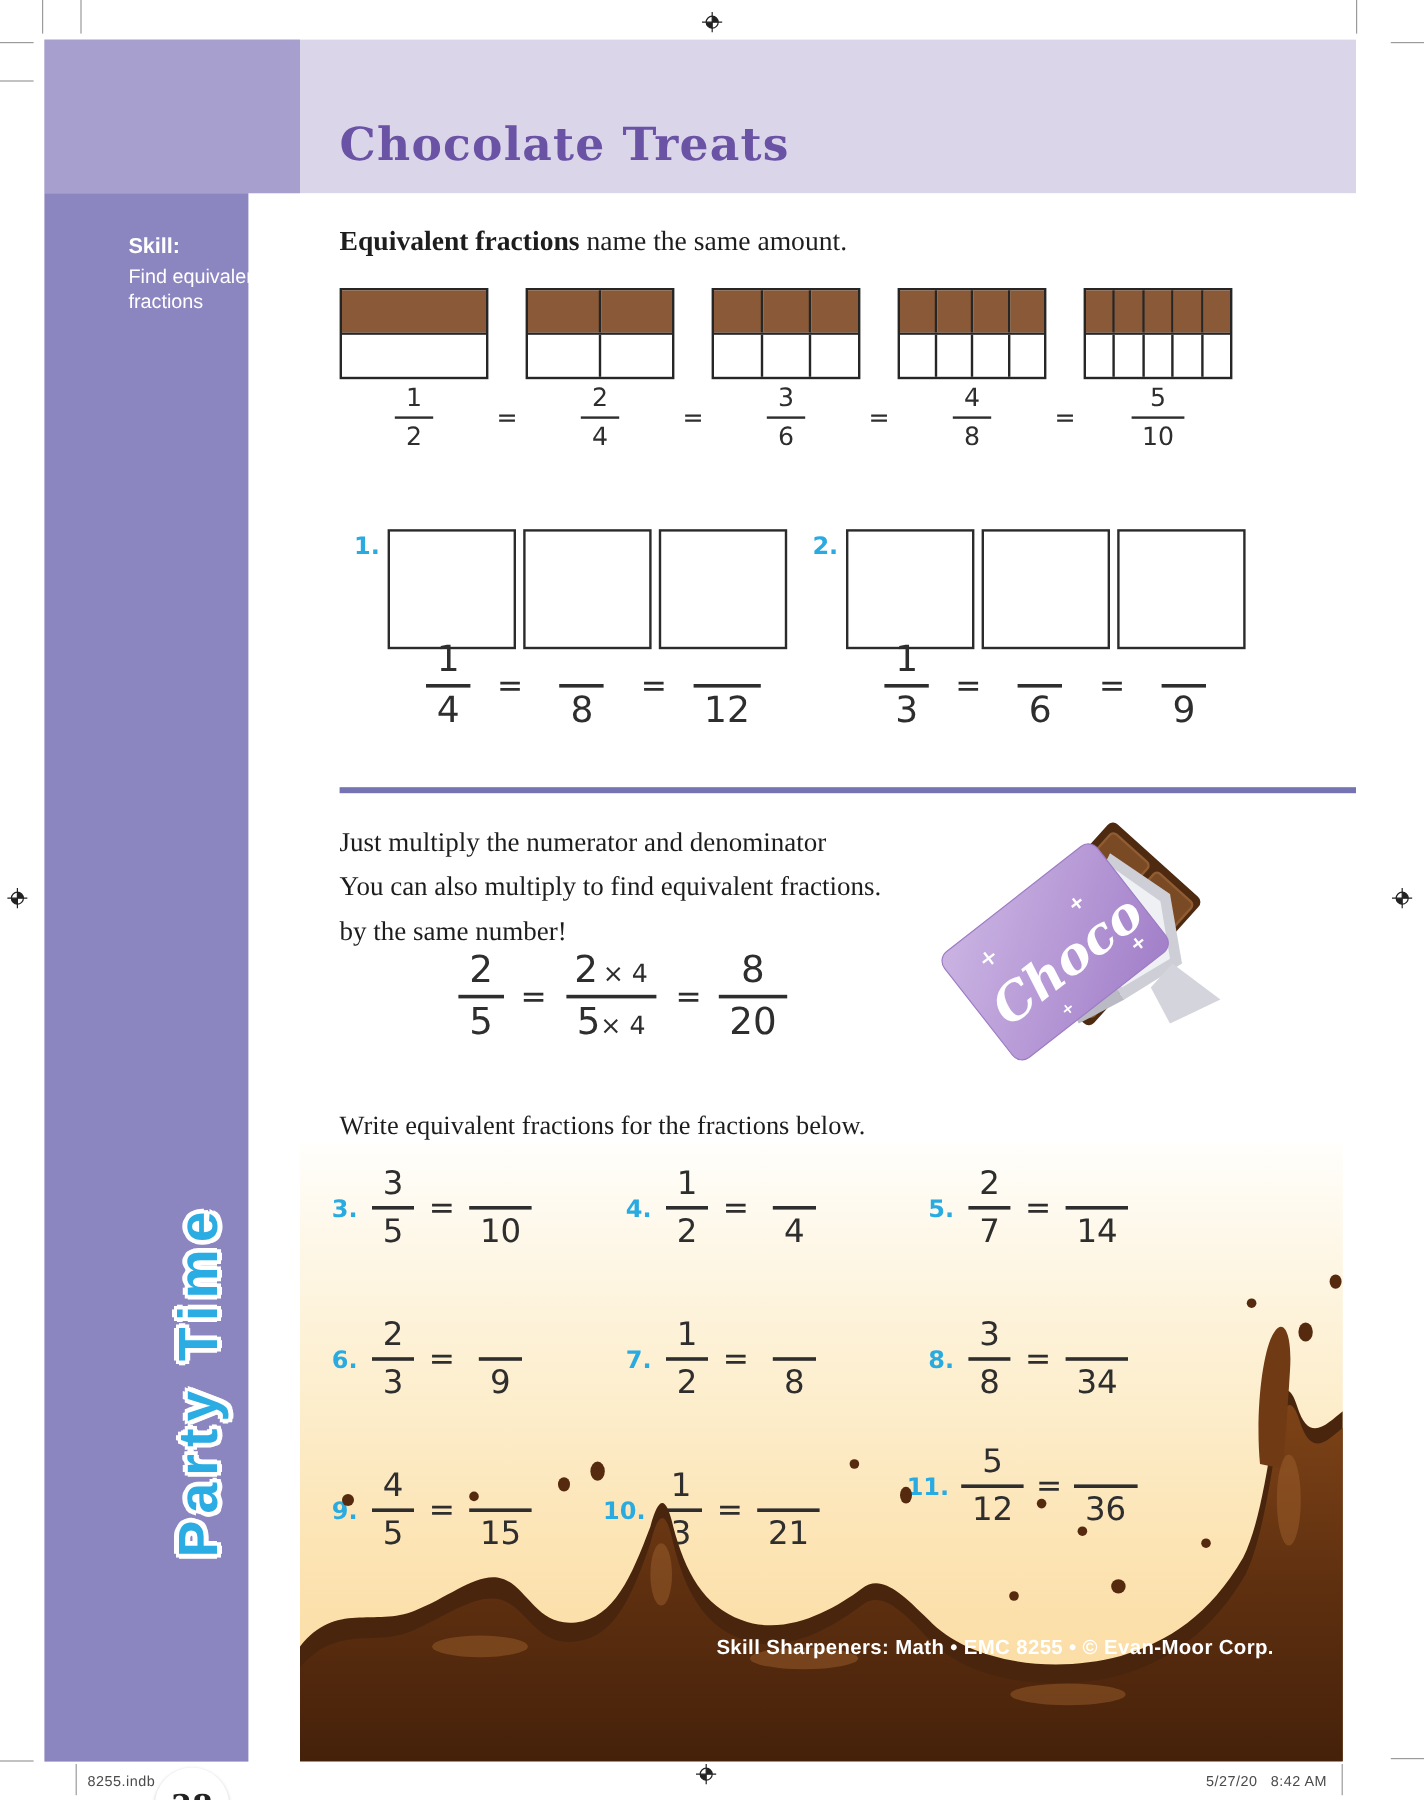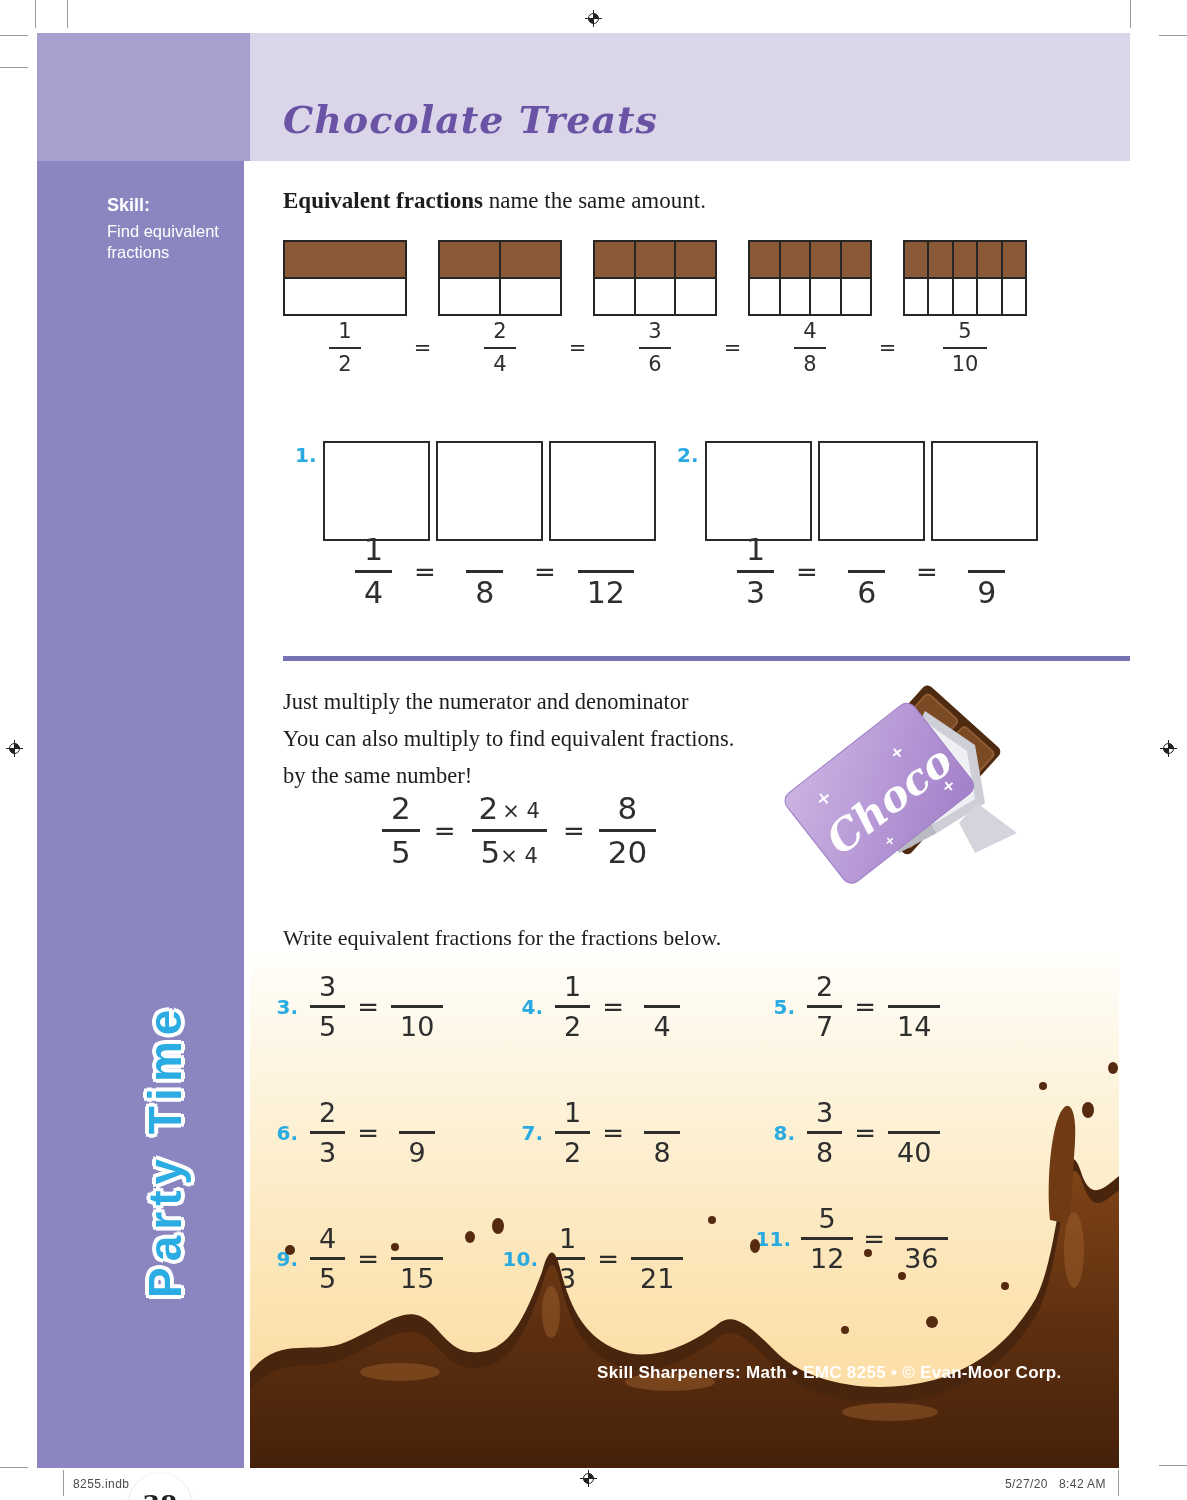--- a/index.html
+++ b/index.html
@@ -13,23 +13,23 @@
   .crop{position:absolute;background:#9b9b9b;}
   .regmark{position:absolute;}
   .printtxt{position:absolute;font:12px "Liberation Sans",sans-serif;color:#4b4b4b;white-space:pre;letter-spacing:.4px;}
 
   
   .page{position:absolute;left:37px;top:33px;width:1093px;height:1435px;background:#ffffff;}
 
   .banner{position:absolute;left:0;top:0;width:100%;height:128px;background:#dbd5ea;}
   .banner-left{position:absolute;left:0;top:0;width:213px;height:128px;background:#a7a0ce;}
   .page-title{position:absolute;left:246px;top:64px;font-family:"DejaVu Serif",serif;font-weight:bold;
-    font-size:38px;color:#6a52a5;letter-spacing:1px;font-style:italic;}
-
-  .sidebar{position:absolute;left:0;top:128px;width:207px;height:1307px;background:#8b85c0;}
+    font-size:38px;color:#6a52a5;letter-spacing:1px;}
+
+  .sidebar{position:absolute;left:0;top:128px;width:170px;height:1307px;background:#8b85c0;}
   .skill{position:absolute;left:70px;top:34px;width:132px;color:#ffffff;font-family:"Liberation Sans",sans-serif;}
   .skill .sk-label{font-weight:bold;font-size:18px;margin-bottom:5px;}
   .skill .sk-line{font-size:16.5px;line-height:21px;}
   .party{position:absolute;left:80px;top:800px;height:380px;width:96px;
     display:flex;align-items:center;justify-content:center;
     writing-mode:vertical-rl;transform:rotate(180deg);
     font-family:"Liberation Sans",sans-serif;font-weight:bold;font-size:46px;letter-spacing:6px;
     color:#2bace3;
     text-shadow:-3px -3px 0 #fff,3px -3px 0 #fff,-3px 3px 0 #fff,3px 3px 0 #fff,
                 -4px 0 0 #fff,4px 0 0 #fff,0 -4px 0 #fff,0 4px 0 #fff;}
@@ -442,21 +442,21 @@
   </div>
   <div class="wp" style="left:722px;top:1066px;">
     <span class="plabel">8.</span>
     <span class="frac f27">
         <span class="fnum">3</span>
         <span class="fden">8</span>
       </span>
     <span class="eqsign eq26">=</span>
     <span class="frac f27 blank">
         <span class="fnum"></span>
-        <span class="fden">40</span>
+        <span class="fden">34</span>
       </span>
   </div>
 
   <div class="wp" style="left:225px;top:1192px;">
     <span class="plabel">9.</span>
     <span class="frac f27">
         <span class="fnum">4</span>
         <span class="fden">5</span>
       </span>
     <span class="eqsign eq26">=</span>

